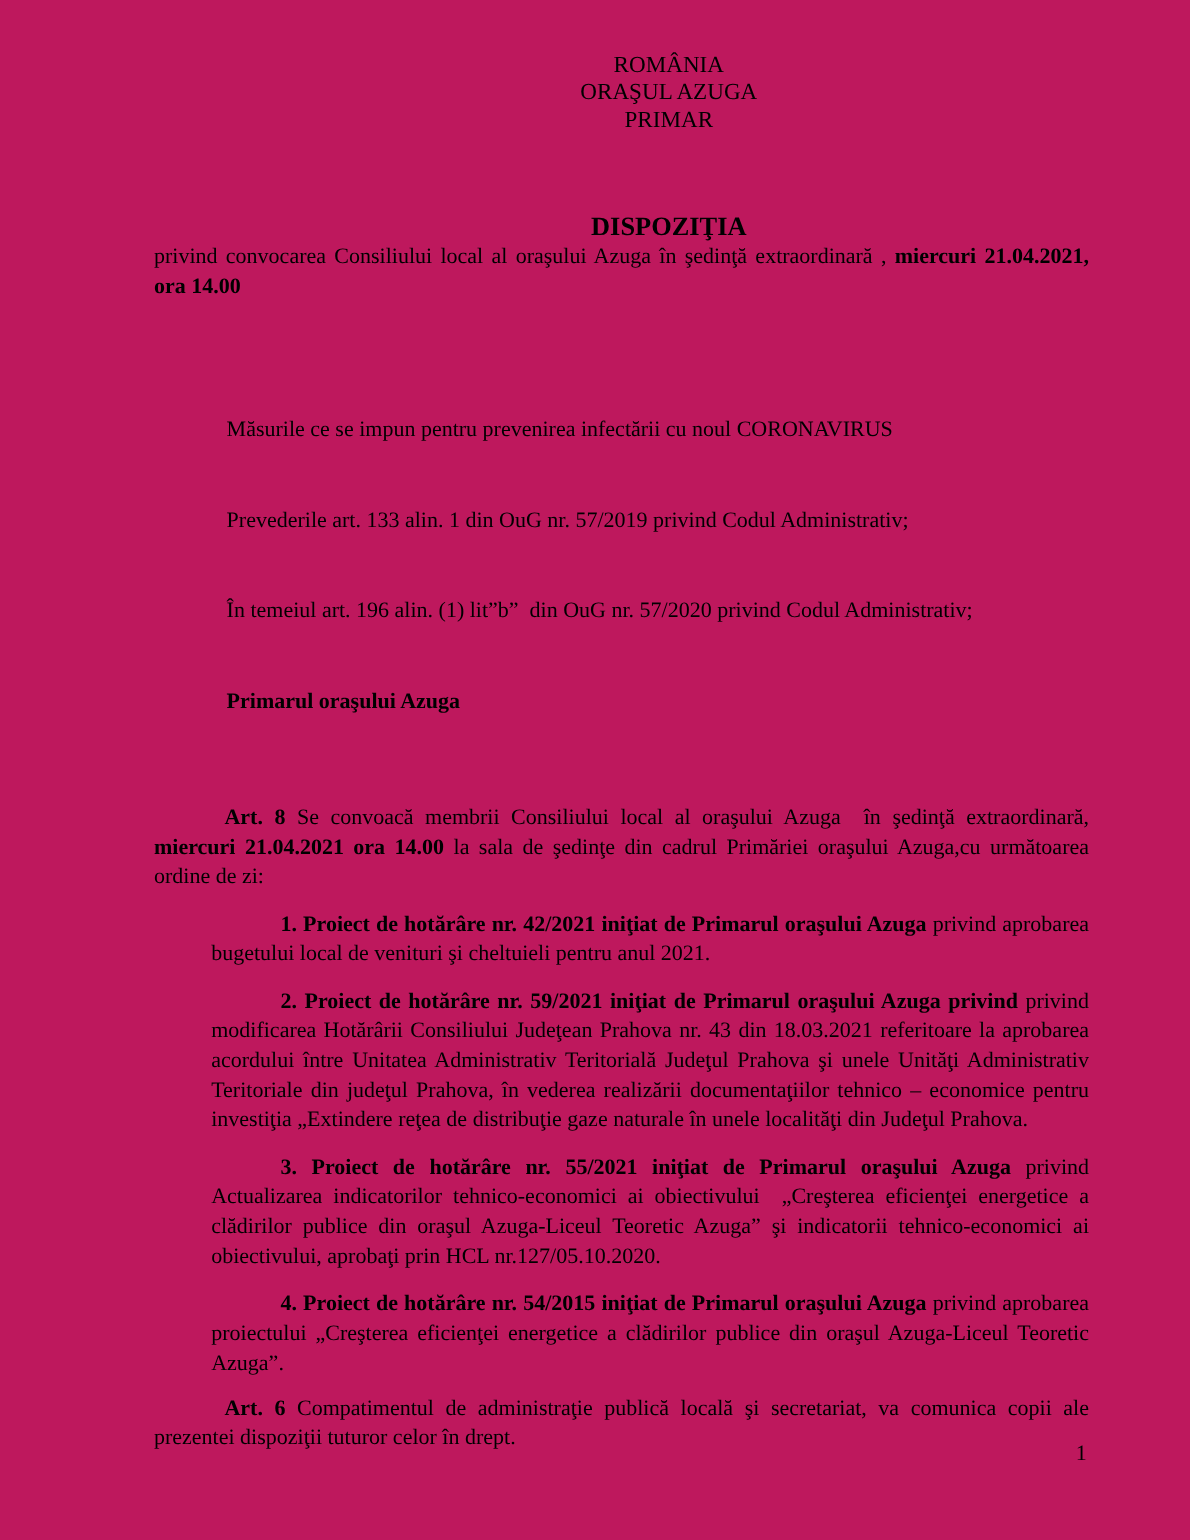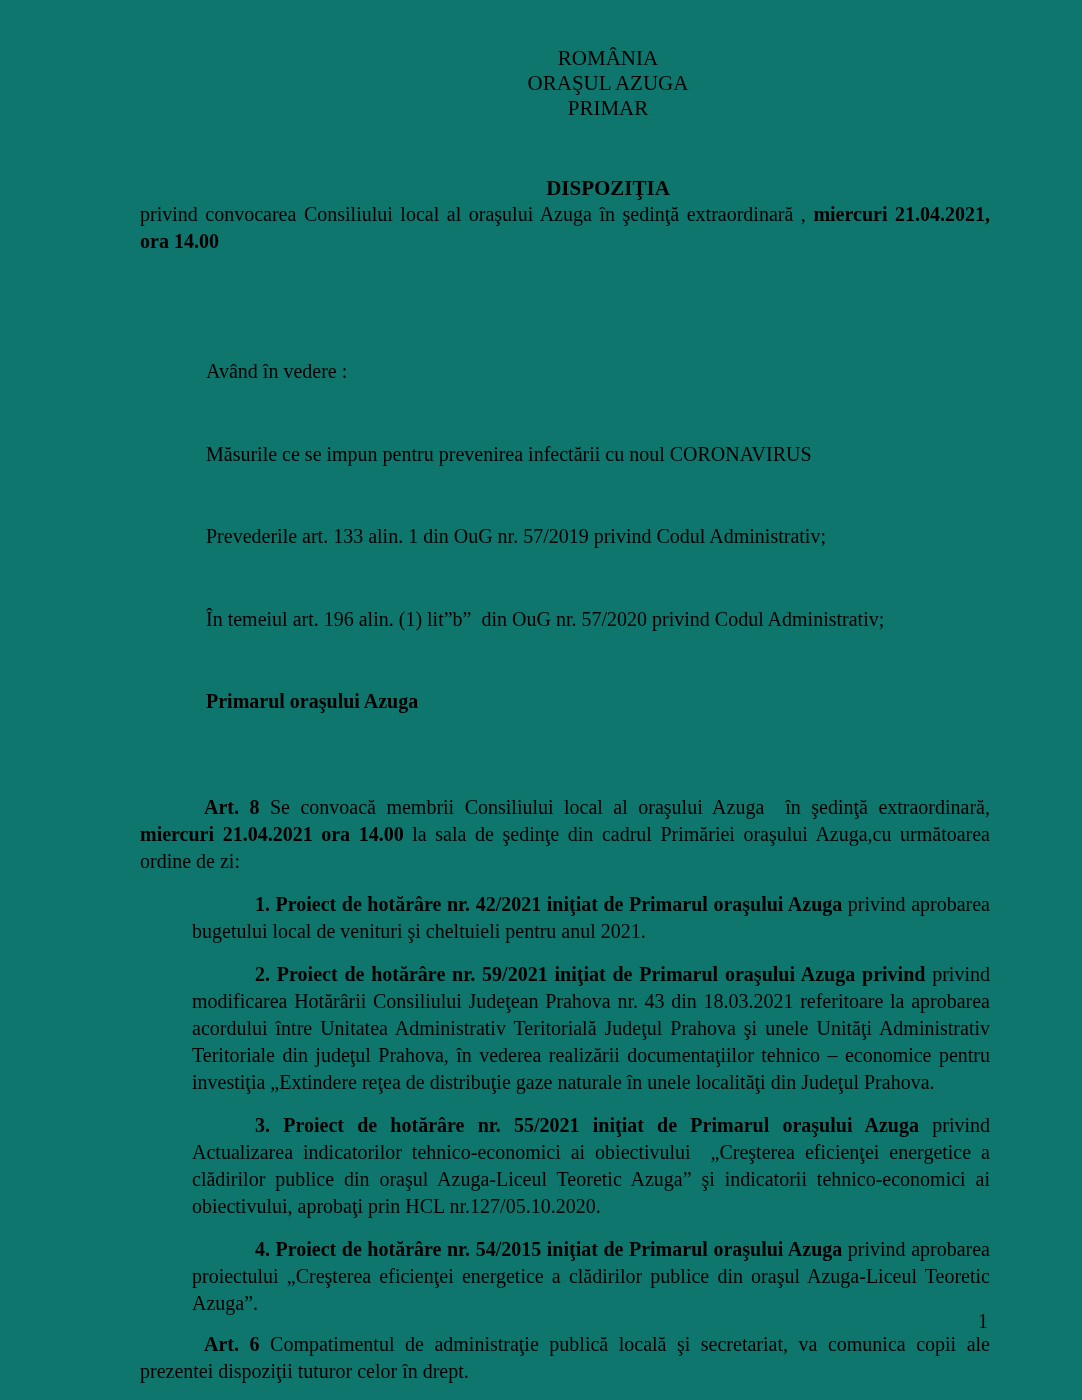--- a/index.html
+++ b/index.html
@@ -1,28 +1,28 @@
 <!DOCTYPE html>
 <html><head>
 <meta charset="utf-8">
 <style>
   * { margin:0; padding:0; box-sizing:border-box; }
   html,body { background:#ffffff; }
   .page {
     position:relative;
     width:1082px; height:1400px;
-    background:#0f766e; color:#000000;
+    background:#be185d; color:#000000;
     font-family:"Liberation Serif","DejaVu Serif",serif;
     font-size:20px;
     padding:46px 92px 0 140px;
     overflow:hidden;
   }
   .b { font-weight:bold; }
   .header-block { text-align:center; font-size:21px; line-height:25px; position:relative; left:43px; }
-  .doc-title { text-align:center; font-weight:bold; font-size:21px; line-height:26px; margin-top:54px; position:relative; left:43px; }
+  .doc-title { text-align:center; font-weight:bold; font-size:24px; line-height:26px; margin-top:73px; position:relative; left:43px; }
   .subtitle { text-align:justify; line-height:27px; white-space:pre-wrap; }
   .preamble { margin-top:48px; padding-left:66px; line-height:27.5px; white-space:pre-wrap; }
   .dispune { margin-top:12px; text-align:center; font-weight:bold; line-height:27px; }
   .art { text-align:justify; text-indent:64px; line-height:27px; white-space:pre-wrap; }
   .art-1 { margin-top:23px; }
   .art-2 { margin-top:14px; }
   .agenda-item { text-align:justify; margin-left:52px; text-indent:63px; line-height:27px; white-space:pre-wrap; margin-top:16px; }
   .page-number { position:absolute; top:1308px; right:94px; line-height:27px; }
 </style>
 </head>
@@ -34,21 +34,20 @@
     <div>ROMÂNIA</div>
     <div>ORAŞUL AZUGA</div>
     <div>PRIMAR</div>
   </div>
 
   <div class="doc-title">DISPOZIŢIA</div>
 
   <p class="subtitle"><span>privind convocarea Consiliului local al oraşului Azuga în şedinţă extraordinară , </span><span class="b">miercuri 21.04.2021, ora 14.00</span></p>
 
   <div class="preamble">
-    <div>Având în vedere :</div>
     <div>Măsurile ce se impun pentru prevenirea infectării cu noul CORONAVIRUS</div>
     <div>Prevederile art. 133 alin. 1 din OuG nr. 57/2019 privind Codul Administrativ;</div>
     <div>În temeiul art. 196 alin. (1) lit”b”  din OuG nr. 57/2020 privind Codul Administrativ;</div>
     <div class="b">Primarul oraşului Azuga</div>
   </div>
 
 
   <p class="art art-1"><span class="b">Art. 8</span><span> Se convoacă membrii Consiliului local al oraşului Azuga  în şedinţă extraordinară, </span><span class="b">miercuri 21.04.2021 ora 14.00</span><span> la sala de şedinţe din cadrul Primăriei oraşului Azuga,cu următoarea ordine de zi:</span></p>
 
   <p class="agenda-item"><span class="b">1. Proiect de hotărâre nr. 42/2021 iniţiat de Primarul oraşului Azuga</span><span> privind aprobarea bugetului local de venituri şi cheltuieli pentru anul 2021.</span></p>

